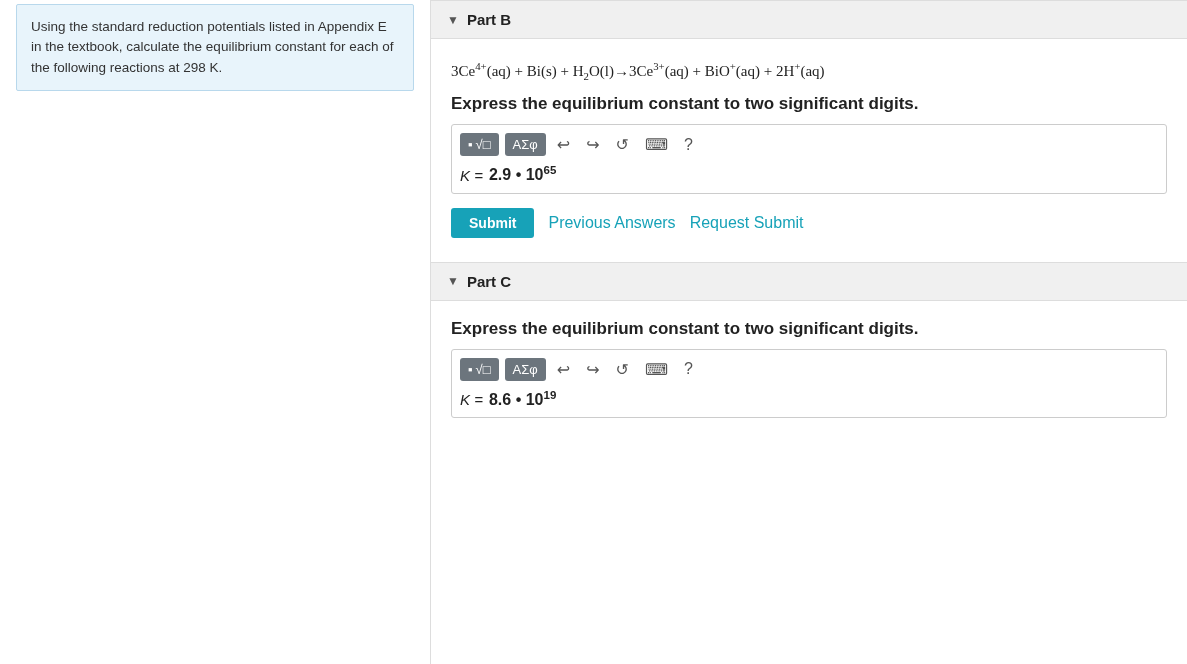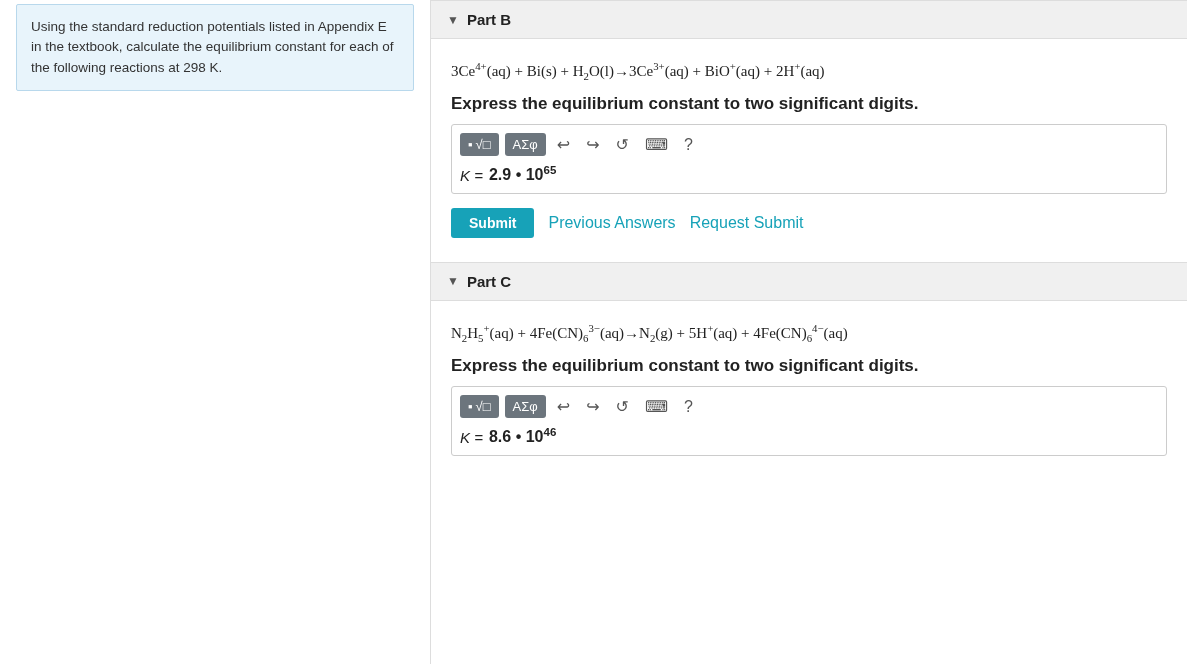--- a/index.html
+++ b/index.html
@@ -203,23 +203,20 @@
         <button class="link-btn">Request Submit</button>
       </div>
     </div>
 
     <div class="part-c-section">
       <div class="part-header">
         <span class="chevron">▼</span>
         <span class="part-label">Part C</span>
       </div>
 
-      <div class="equation math-text">
-        N<sub>2</sub>H<sub>5</sub><sup>+</sup>(aq) + 4Fe(CN)<sub>6</sub><sup>3−</sup>(aq)→N<sub>2</sub>(g) + 5H<sup>+</sup>(aq) + 4Fe(CN)<sub>6</sub><sup>4−</sup>(aq)
-      </div>
 
       <div class="instruction">Express the equilibrium constant to two significant digits.</div>
 
       <div class="input-box">
         <div class="toolbar">
           <button class="toolbar-btn">
             <span>▪</span>
             <span>√□</span>
           </button>
           <button class="toolbar-btn">
@@ -227,20 +224,20 @@
           </button>
           <button class="toolbar-icon-btn" title="Undo">↩</button>
           <button class="toolbar-icon-btn" title="Redo">↪</button>
           <button class="toolbar-icon-btn" title="Reset">↺</button>
           <button class="toolbar-icon-btn" title="Keyboard">⌨</button>
           <button class="toolbar-icon-btn" title="Help">?</button>
         </div>
         <div class="answer-input-row">
           <span class="k-label"><i>K</i> =</span>
           <span class="eq-value">
-            8.6 • 10<sup>46</sup>
+            8.6 • 10<sup>19</sup>
           </span>
         </div>
       </div>
     </div>
 
   </div>
 </div>
 
 </body></html>

